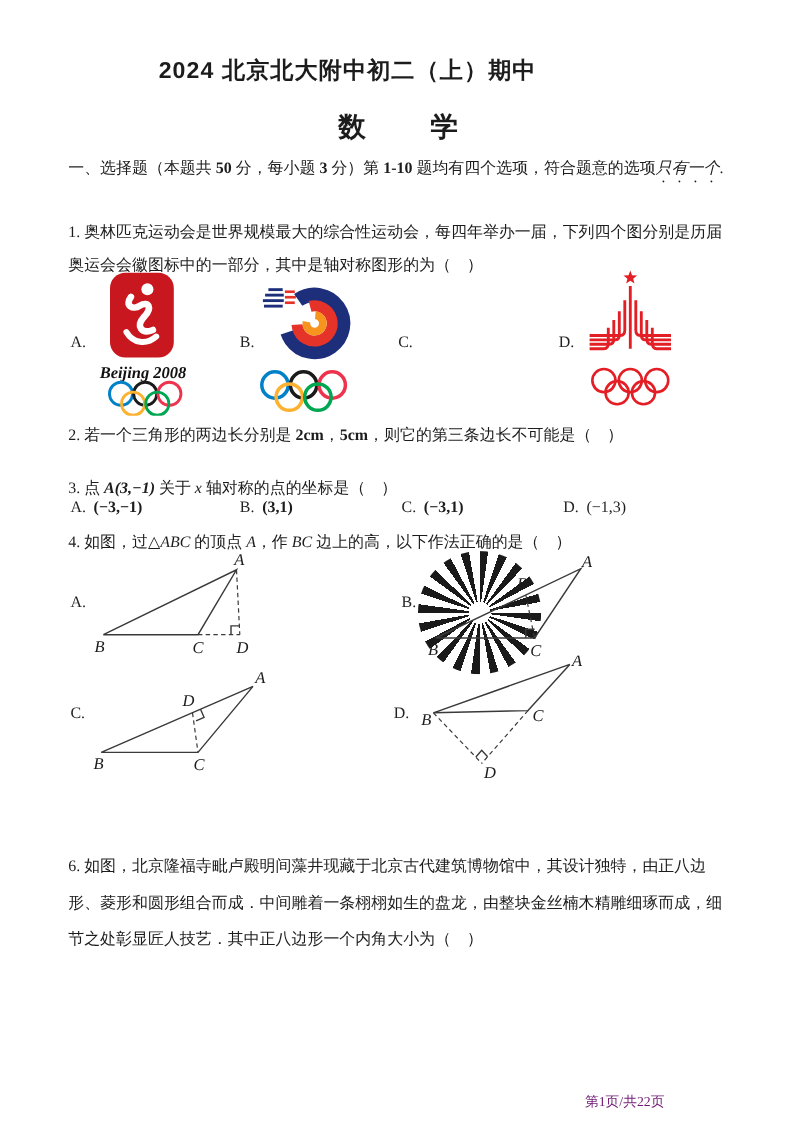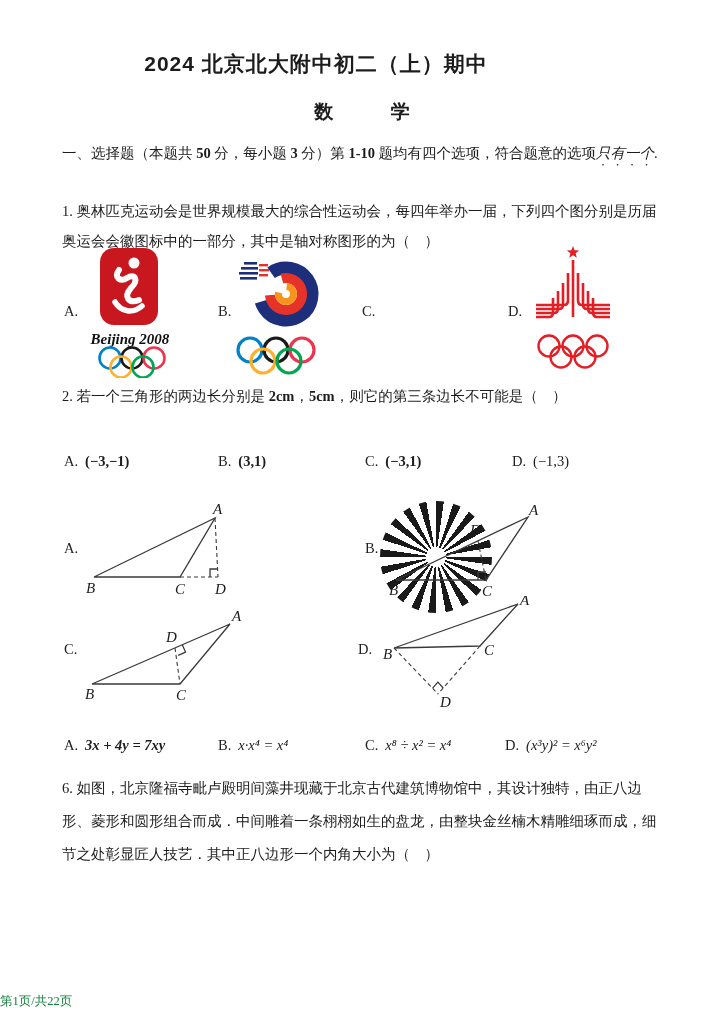--- a/index.html
+++ b/index.html
@@ -1,21 +1,21 @@
 <!DOCTYPE html>
 <html><head>
 <meta charset="utf-8">
 <style>
   html,body{margin:0;padding:0;background:#ffffff;}
   .page{position:relative;width:724px;height:1024px;background:#ffffff;overflow:hidden;
         font-family:"Liberation Serif","DejaVu Serif",serif;color:#1c1c1c;}
   .abs{position:absolute;}
   .title{top:50px;left:0;width:632px;text-align:center;font-size:21px;font-weight:bold;
          font-family:"Liberation Sans","DejaVu Sans",sans-serif;letter-spacing:1px;}
-  .subject{top:99px;left:0;width:724px;text-align:center;font-size:19px;font-weight:bold;
+  .subject{top:99px;left:0;width:724px;text-align:center;font-size:25px;font-weight:bold;
            font-family:"Liberation Sans","DejaVu Sans",sans-serif;}
   .subject span{margin:0 26px;}
   .section{top:138px;left:62px;width:608px;font-size:15.5px;line-height:34px;}
   .bnum{font-weight:bold;}
   .emph{text-emphasis:filled dot;-webkit-text-emphasis:filled dot;
         text-emphasis-position:under right;font-style:italic;-webkit-text-emphasis-position:under;}
   .qtext{margin:0;font-size:14.5px;line-height:30px;}
   .q1text{top:196px;left:62px;width:608px;}
   .q2text{top:381px;left:62px;width:608px;}
   .q3text{top:429px;left:62px;width:608px;}
@@ -35,21 +35,21 @@
   .starburst{position:absolute;left:380px;top:256px;width:112px;height:112px;border-radius:50%;
      background:radial-gradient(circle at 50% 50%, #ffffff 0 10px, rgba(0,0,0,0) 10px),
                 repeating-conic-gradient(#1a1a1a 0deg 8deg, #ffffff 8deg 18deg);}
   .q4row1{top:502px;left:0;width:724px;height:96px;}
   .q4row2{top:596px;left:0;width:724px;height:112px;}
   .q4letter{position:absolute;font-size:14.5px;color:#222;}
   .tri{stroke:#3a3a3a;stroke-width:1.3;fill:none;}
   .tridash{stroke:#3a3a3a;stroke-width:1.1;fill:none;stroke-dasharray:4 3;}
   .dlabel{font-style:italic;font-size:15px;fill:#1c1c1c;
           font-family:"Liberation Serif","DejaVu Serif",serif;}
-  .footer{top:993px;left:0;width:604px;text-align:left;font-size:12.5px;color:#15803d;}
+  .footer{top:993px;left:0;width:604px;text-align:right;font-size:12.5px;color:#701a75;}
 </style>
 </head>
 <body>
 
 <div class="page">
 
   <div class="abs title">2024 北京北大附中初二（上）期中</div>
 
   <div class="abs subject">
     <span>数</span>
@@ -130,28 +130,30 @@
         <circle cx="64" cy="103" r="10.5"></circle>
         <circle cx="28" cy="114" r="10.5"></circle>
         <circle cx="52" cy="114" r="10.5"></circle>
       </g>
     </svg>
   </div>
 
   <p class="abs qtext q2text"><span>2. 若一个三角形的两边长分别是 </span><span class="bv">2cm</span><span>，</span><span class="bv">5cm</span><span>，则它的第三条边长不可能是（　）</span></p>
 
 
+  <p class="abs qtext q3text"><span>3. 点 </span><span class="bv mi">A(3,−1)</span><span> 关于 </span><span class="mi">x</span><span> 轴对称的点的坐标是（　）</span></p>
 
   <div class="abs optrow" style="top:453px">
     <span class="opt" style="left:64px"><span class="l">A.</span><span class="bv">(−3,−1)</span></span>
     <span class="opt" style="left:218px"><span class="l">B.</span><span class="bv">(3,1)</span></span>
     <span class="opt" style="left:365px"><span class="l">C.</span><span class="bv">(−3,1)</span></span>
     <span class="opt" style="left:512px"><span class="l">D.</span><span>(−1,3)</span></span>
   </div>
 
+  <p class="abs qtext q4text"><span>4. 如图，过</span><span class="mi">△ABC</span><span> 的顶点 </span><span class="mi">A</span><span>，作 </span><span class="mi">BC</span><span> 边上的高，以下作法正确的是（　）</span></p>
 
   <div class="abs q4row1">
     <span class="q4letter" style="left:64px;top:38px">A.</span>
     <svg style="position:absolute;left:82px;top:0" width="170" height="96" viewBox="0 0 170 96">
       <path class="tri" d="M12,75 L133,16 L98,75 Z"></path>
       <path class="tridash" d="M98,75 L136,75"></path>
       <path class="tridash" d="M133,16 L136,75"></path>
       <polyline class="tri" points="128,75 128,67 136,67" stroke-width="1"></polyline>
       <text class="dlabel" x="131" y="12">A</text>
       <text class="dlabel" x="4" y="91">B</text>
@@ -188,24 +190,18 @@
       <path class="tridash" d="M100,50 L58,98"></path>
       <polyline class="tri" points="52.6,92.1 57.9,86.1 63.3,92" stroke-width="1"></polyline>
       <text class="dlabel" x="140" y="9">A</text>
       <text class="dlabel" x="3" y="63">B</text>
       <text class="dlabel" x="104" y="59">C</text>
       <text class="dlabel" x="60" y="111">D</text>
     </svg>
   </div>
 
 
-  <div class="abs optrow" style="top:737px">
-    <span class="opt" style="left:64px"><span class="l">A.</span><span class="mi bv">3x + 4y = 7xy</span></span>
-    <span class="opt" style="left:218px"><span class="l">B.</span><span class="mi">x·x⁴ = x⁴</span></span>
-    <span class="opt" style="left:365px"><span class="l">C.</span><span class="mi">x⁸ ÷ x² = x⁴</span></span>
-    <span class="opt" style="left:505px"><span class="l">D.</span><span class="mi">(x³y)² = x⁶y²</span></span>
-  </div>
 
   <p class="abs qtext q6text" style="line-height:33px">6. 如图，北京隆福寺毗卢殿明间藻井现藏于北京古代建筑博物馆中，其设计独特，由正八边形、菱形和圆形组合而成．中间雕着一条栩栩如生的盘龙，由整块金丝楠木精雕细琢而成，细节之处彰显匠人技艺．其中正八边形一个内角大小为（　）</p>
 
   <div class="abs footer">第1页/共22页</div>
 
 </div>
 
 </body></html>

